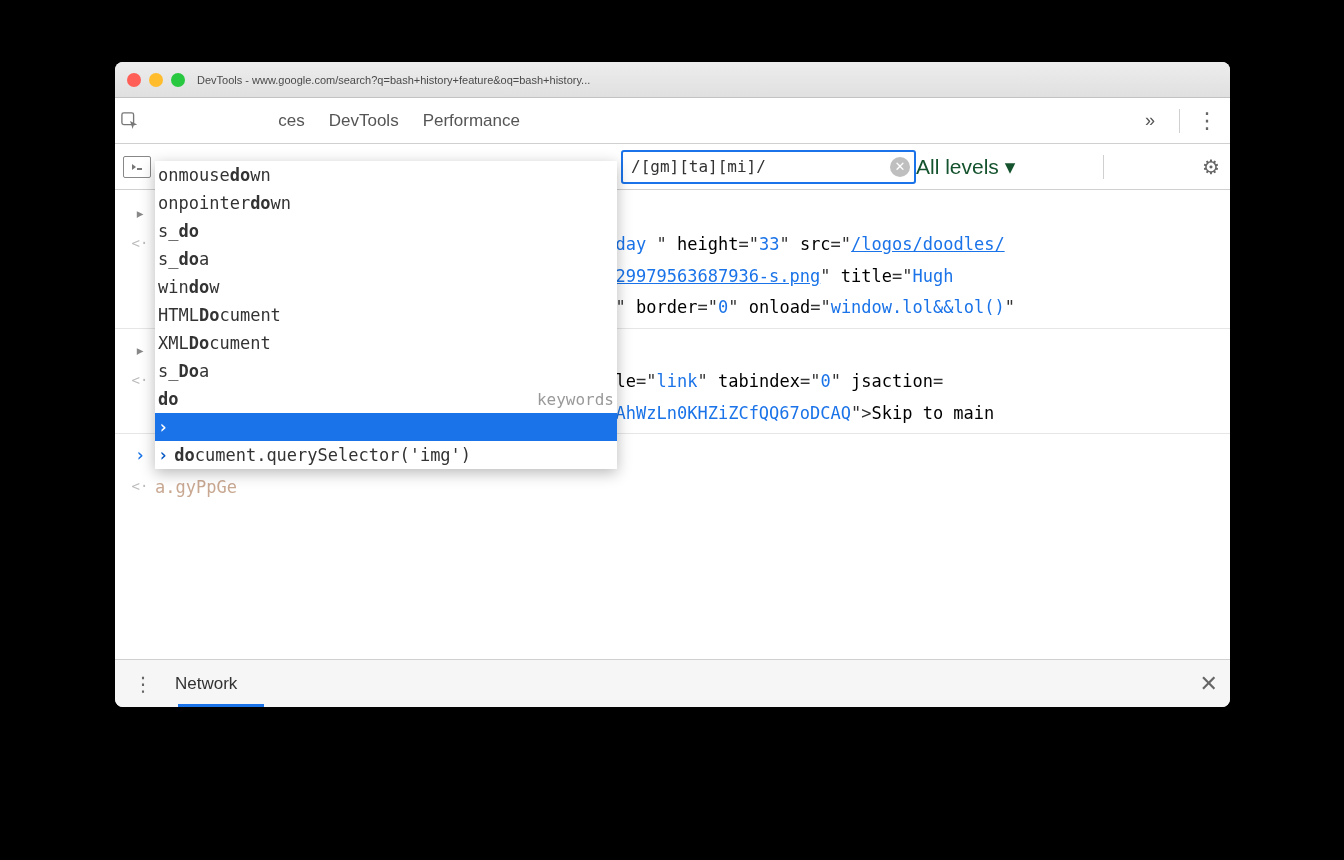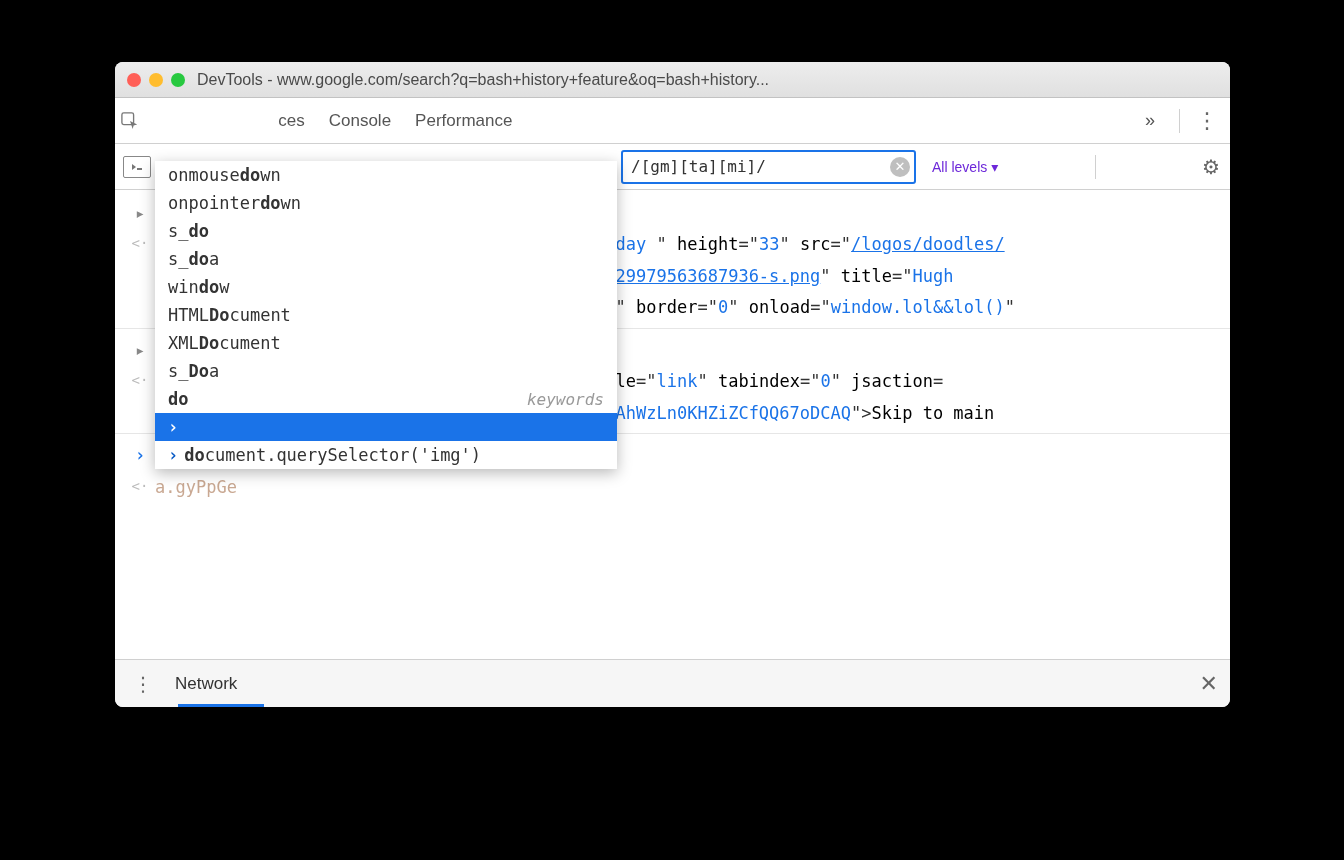--- a/index.html
+++ b/index.html
@@ -30,21 +30,21 @@
     border-bottom: 1px solid #c2c2c2;
     display: flex;
     align-items: center;
     padding: 0 12px;
   }
   .traffic { display: flex; gap: 8px; margin-right: 12px; }
   .dot { width: 14px; height: 14px; border-radius: 50%; }
   .dot.red { background: #ff5f57; }
   .dot.yellow { background: #ffbd2e; }
   .dot.green { background: #28c940; }
-  .title { color: #4a4a4a; font-size: 16px; white-space: nowrap; overflow: hidden; text-overflow: ellipsis; flex: 1; }
+  .title { color: #4a4a4a; font-size: 11px; white-space: nowrap; overflow: hidden; text-overflow: ellipsis; flex: 1; }
   .toolbar {
     height: 46px;
     border-bottom: 1px solid #d0d0d0;
     display: flex;
     align-items: center;
     padding: 0 6px;
     color: #555;
     font-size: 17px;
   }
   .toolbar-icons { width: 42px; display: flex; align-items: center; }
@@ -73,21 +73,21 @@
     font-size: 16px;
     color: #333;
     position: relative;
   }
   .filter-wrap { position: relative; }
   .clear-x {
     position: absolute; right: 6px; top: 50%; transform: translateY(-50%);
     width: 20px; height: 20px; border-radius: 50%; background: #bfbfbf;
     display:flex; align-items:center; justify-content:center; color:#fff; font-size:13px;
   }
-  .levels { margin-left: 16px; color: #6d28d9; font-size: 14px; }
+  .levels { color: #14532d; font-size: 21px; }
   .gear { margin-left: auto; font-size: 20px; color: #666; padding-right: 4px; }
   .console-body {
     flex: 1;
     font-family: Menlo, Consolas, monospace;
     font-size: 17px;
     line-height: 1.85;
     position: relative;
     padding: 6px 0 0 0;
     overflow: hidden;
   }
@@ -110,28 +110,28 @@
     left: 40px;
     top: 99px;
     width: 462px;
     background: #fff;
     box-shadow: 0 4px 14px rgba(0,0,0,0.28);
     z-index: 50;
     font-family: Menlo, Consolas, monospace;
     font-size: 17px;
   }
   .ac-item {
-    padding: 4px 13px;
+    padding: 4px 3px;
     display: flex;
     align-items: center;
     color: #333;
     white-space: nowrap;
   }
   .ac-item .m { font-weight: bold; }
-  .ac-item .hint { margin-left: auto; color: #999; font-size: 16px; font-style: italic; }
+  .ac-item .hint { margin-left: auto; color: #999; font-size: 16px; }
   .ac-item.sel {
     background: #1a73e8;
     color: #fff;
   }
   .ac-item.sel .hist, .ac-item .hist { margin-right: 6px; font-weight: bold; }
   .ac-item .hist { color: #0659c5; }
   .ac-item.sel .hist { color: #fff; }
   
   .drawer {
     height: 48px;
@@ -173,21 +173,21 @@
     <div class="toolbar-icons">
       <svg class="inspect-icon" viewBox="0 0 20 20">
           <rect x="1" y="1" width="13" height="13" rx="2" fill="none" stroke="#777" stroke-width="1.5"></rect>
           <path d="M10 10 L18 14 L14 15 L13 19 Z" fill="#777"></path>
         </svg>
     </div>
     <div class="tabs">
       <span style="visibility:hidden">Elements</span>
       <span style="visibility:hidden">Console</span>
       <span class="tab" style="margin-left:-66px">ces</span>
-      <span class="tab">Console</span>
+      <span class="tab">DevTools</span>
       <span class="tab">Performance</span>
     </div>
     <span class="more-tabs">»</span>
     <div class="sep"></div>
     <span class="kebab">⋮</span>
   </div>
 
   <div class="filterbar">
     <div class="filterbar-left">
       <div class="live-icon">

